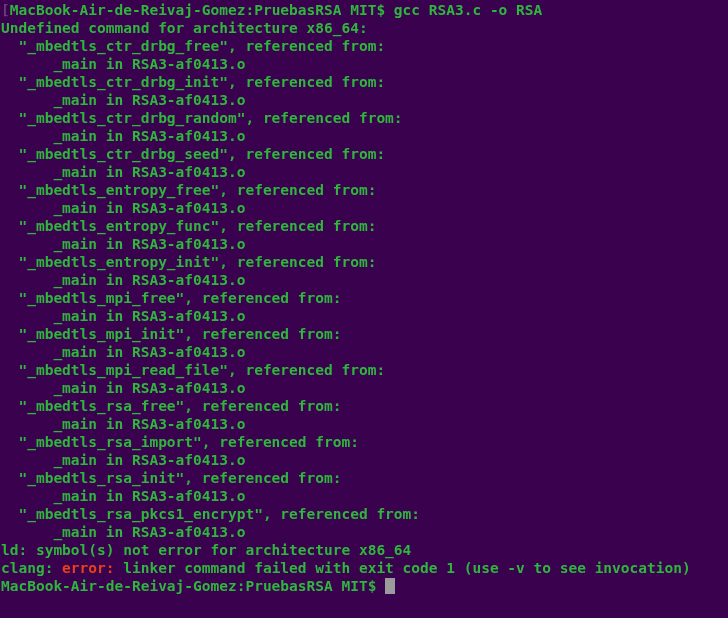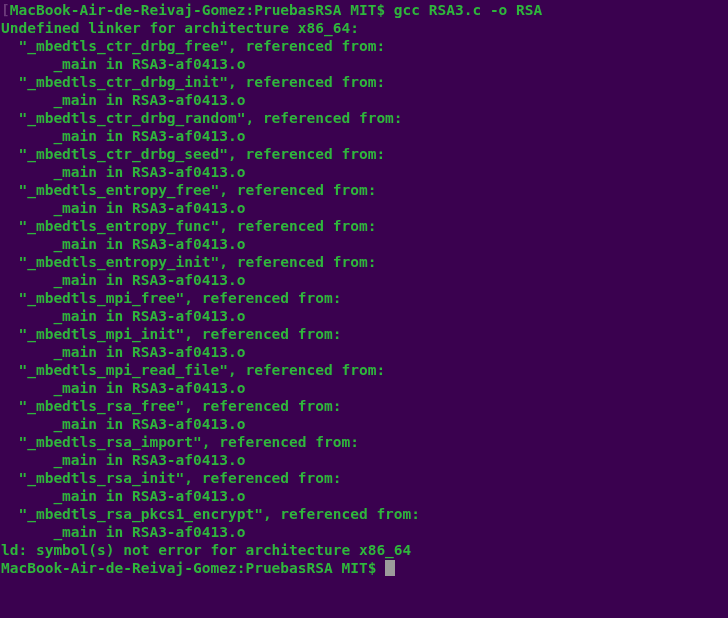--- a/index.html
+++ b/index.html
@@ -46,21 +46,21 @@
     background: #9b9b9b;
     vertical-align: -3px;
   }
 </style>
 </head>
 <body>
 
 <div id="terminal">
   <div id="screen">
       <div class="line"><span class="seg c-dim">[</span><span class="seg c-green">MacBook-Air-de-Reivaj-Gomez:PruebasRSA MIT$</span><span class="seg c-green"> gcc RSA3.c -o RSA</span></div>
-      <div class="line"><span class="seg c-green">Undefined linker for architecture x86_64:</span></div>
+      <div class="line"><span class="seg c-green">Undefined command for architecture x86_64:</span></div>
       <div class="line"><span class="seg c-green">  "_mbedtls_ctr_drbg_free", referenced from:</span></div>
       <div class="line"><span class="seg c-green">      _main in RSA3-af0413.o</span></div>
       <div class="line"><span class="seg c-green">  "_mbedtls_ctr_drbg_init", referenced from:</span></div>
       <div class="line"><span class="seg c-green">      _main in RSA3-af0413.o</span></div>
       <div class="line"><span class="seg c-green">  "_mbedtls_ctr_drbg_random", referenced from:</span></div>
       <div class="line"><span class="seg c-green">      _main in RSA3-af0413.o</span></div>
       <div class="line"><span class="seg c-green">  "_mbedtls_ctr_drbg_seed", referenced from:</span></div>
       <div class="line"><span class="seg c-green">      _main in RSA3-af0413.o</span></div>
       <div class="line"><span class="seg c-green">  "_mbedtls_entropy_free", referenced from:</span></div>
       <div class="line"><span class="seg c-green">      _main in RSA3-af0413.o</span></div>
@@ -76,15 +76,16 @@
       <div class="line"><span class="seg c-green">      _main in RSA3-af0413.o</span></div>
       <div class="line"><span class="seg c-green">  "_mbedtls_rsa_free", referenced from:</span></div>
       <div class="line"><span class="seg c-green">      _main in RSA3-af0413.o</span></div>
       <div class="line"><span class="seg c-green">  "_mbedtls_rsa_import", referenced from:</span></div>
       <div class="line"><span class="seg c-green">      _main in RSA3-af0413.o</span></div>
       <div class="line"><span class="seg c-green">  "_mbedtls_rsa_init", referenced from:</span></div>
       <div class="line"><span class="seg c-green">      _main in RSA3-af0413.o</span></div>
       <div class="line"><span class="seg c-green">  "_mbedtls_rsa_pkcs1_encrypt", referenced from:</span></div>
       <div class="line"><span class="seg c-green">      _main in RSA3-af0413.o</span></div>
       <div class="line"><span class="seg c-green">ld: symbol(s) not error for architecture x86_64</span></div>
+      <div class="line"><span class="seg c-green">clang: </span><span class="seg c-red">error:</span><span class="seg c-green"> linker command failed with exit code 1 (use -v to see invocation)</span></div>
       <div class="line"><span class="seg c-green">MacBook-Air-de-Reivaj-Gomez:PruebasRSA MIT$</span><span class="seg c-green"> </span><span class="cursor"></span></div>
     </div>
 </div>
 
 </body></html>

